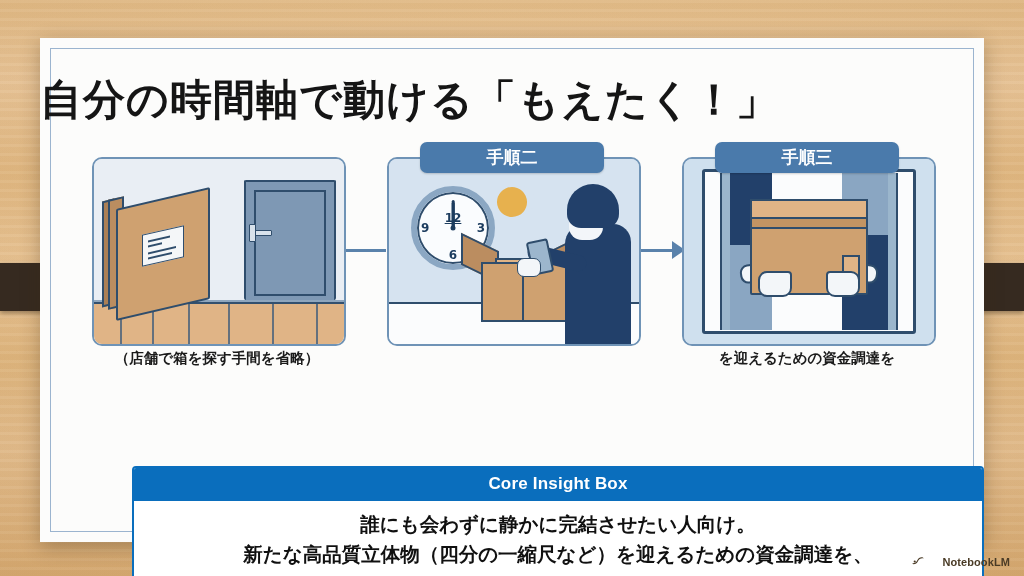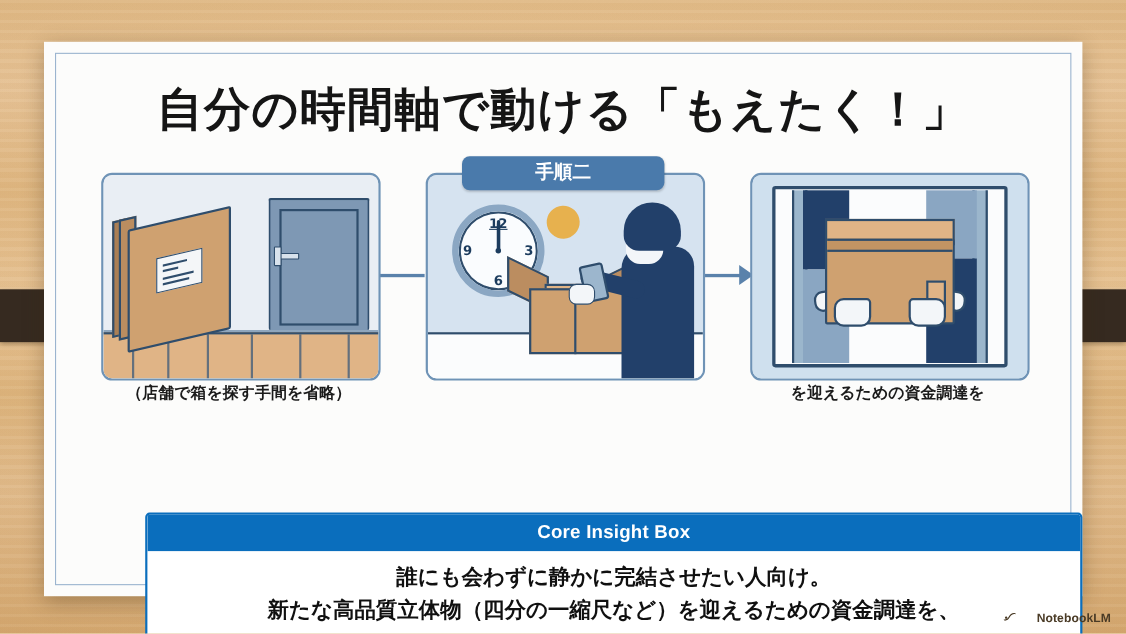--- a/index.html
+++ b/index.html
@@ -38,21 +38,21 @@
     position:absolute;left:40px;top:38px;width:944px;height:504px;
     background:#fcfcfb;box-shadow:0 5px 18px rgba(60,40,15,.32);
   }
   .card-inner-border{
     position:absolute;left:10px;top:10px;right:10px;bottom:10px;
     border:1.5px solid #9bb4cf;
   }
 
   
   .title{
-    position:absolute;left:0;right:0;top:34px;text-align:center;
+    position:absolute;left:0;right:0;top:34px;text-align:left;
     font-family:"DejaVu Sans","Liberation Sans",sans-serif;
     font-size:42px;font-weight:700;color:#151515;letter-spacing:1px;
     white-space:nowrap;
   }
 
   
   .steps{
     position:absolute;left:52px;top:104px;width:840px;height:270px;
   }
   .step{position:absolute;top:0;width:250px;height:270px;}
@@ -119,21 +119,21 @@
   .p1-label i{position:absolute;left:5px;height:2px;background:#2f4d6c;}
 
   
   .p2-bg{position:absolute;inset:0;background:#d6e3f0;}
   .p2-table{position:absolute;left:0;bottom:0;width:100%;height:40px;background:#fbfcfd;
     border-top:2.4px solid #2f4d6c;}
   .clock{position:absolute;left:22px;top:27px;width:72px;height:72px;border-radius:50%;
     background:#fafcfe;border:6px solid #8ba7c3;box-shadow:0 0 0 2px #2f4d6c inset;}
   .clock .num{position:absolute;font-size:12px;font-weight:700;color:#1c3c5e;
     font-family:"DejaVu Sans",sans-serif;}
-  .clock .n12{left:50%;top:4px;transform:translateX(-50%);text-decoration:underline;}
+  .clock .n12{left:50%;top:19px;transform:translateX(-50%);text-decoration:underline;}
   .clock .n3{right:4px;top:50%;transform:translateY(-50%);}
   .clock .n6{left:50%;bottom:2px;transform:translateX(-50%);}
   .clock .n9{left:4px;top:50%;transform:translateY(-50%);}
   .clock .hand{position:absolute;left:50%;top:50%;width:2.6px;height:26px;background:#1c3c5e;
     transform-origin:50% 100%;transform:translate(-50%,-100%);border-radius:2px;}
   .clock .hand.min{height:28px;}
   .clock .pin{position:absolute;left:50%;top:50%;width:5px;height:5px;border-radius:50%;
     background:#1c3c5e;transform:translate(-50%,-50%);}
   .moon{position:absolute;left:108px;top:28px;width:30px;height:30px;border-radius:50%;
     background:#e7b14e;box-shadow:9px 2px 0 -1px #d6e3f0;transform:rotate(-25deg);}
@@ -316,20 +316,21 @@
             <div class="armL"></div>
             <div class="armR"></div>
             <div class="p3-box-top"></div>
             <div class="p3-box"></div>
             <div class="p3-tape"></div>
             <div class="p3-tab"></div>
             <div class="handL"></div>
             <div class="handR"></div>
           </div>
         </div>
+        <div class="chip">手順三</div>
         <div class="cap">
           <div>を迎えるための資金調達を</div>
           <div></div>
         </div>
       </div>
 
     </div>
 
     <div class="insight">
       <div class="insight-head">Core Insight Box</div>

